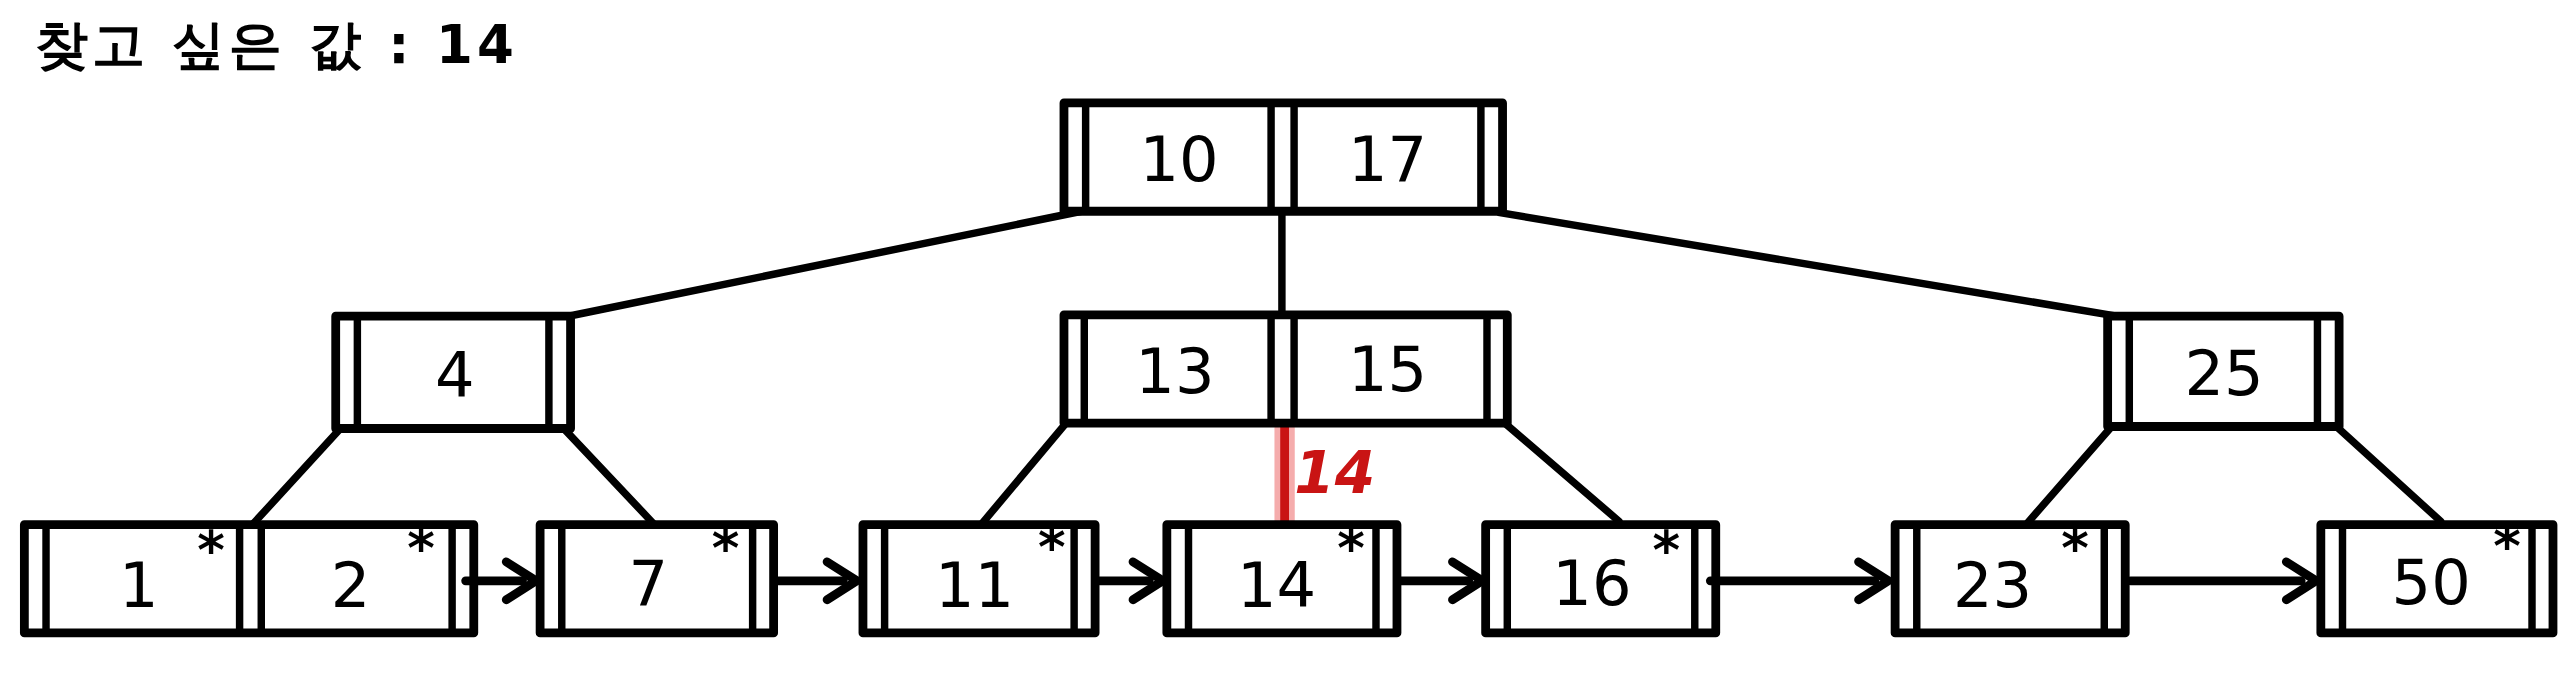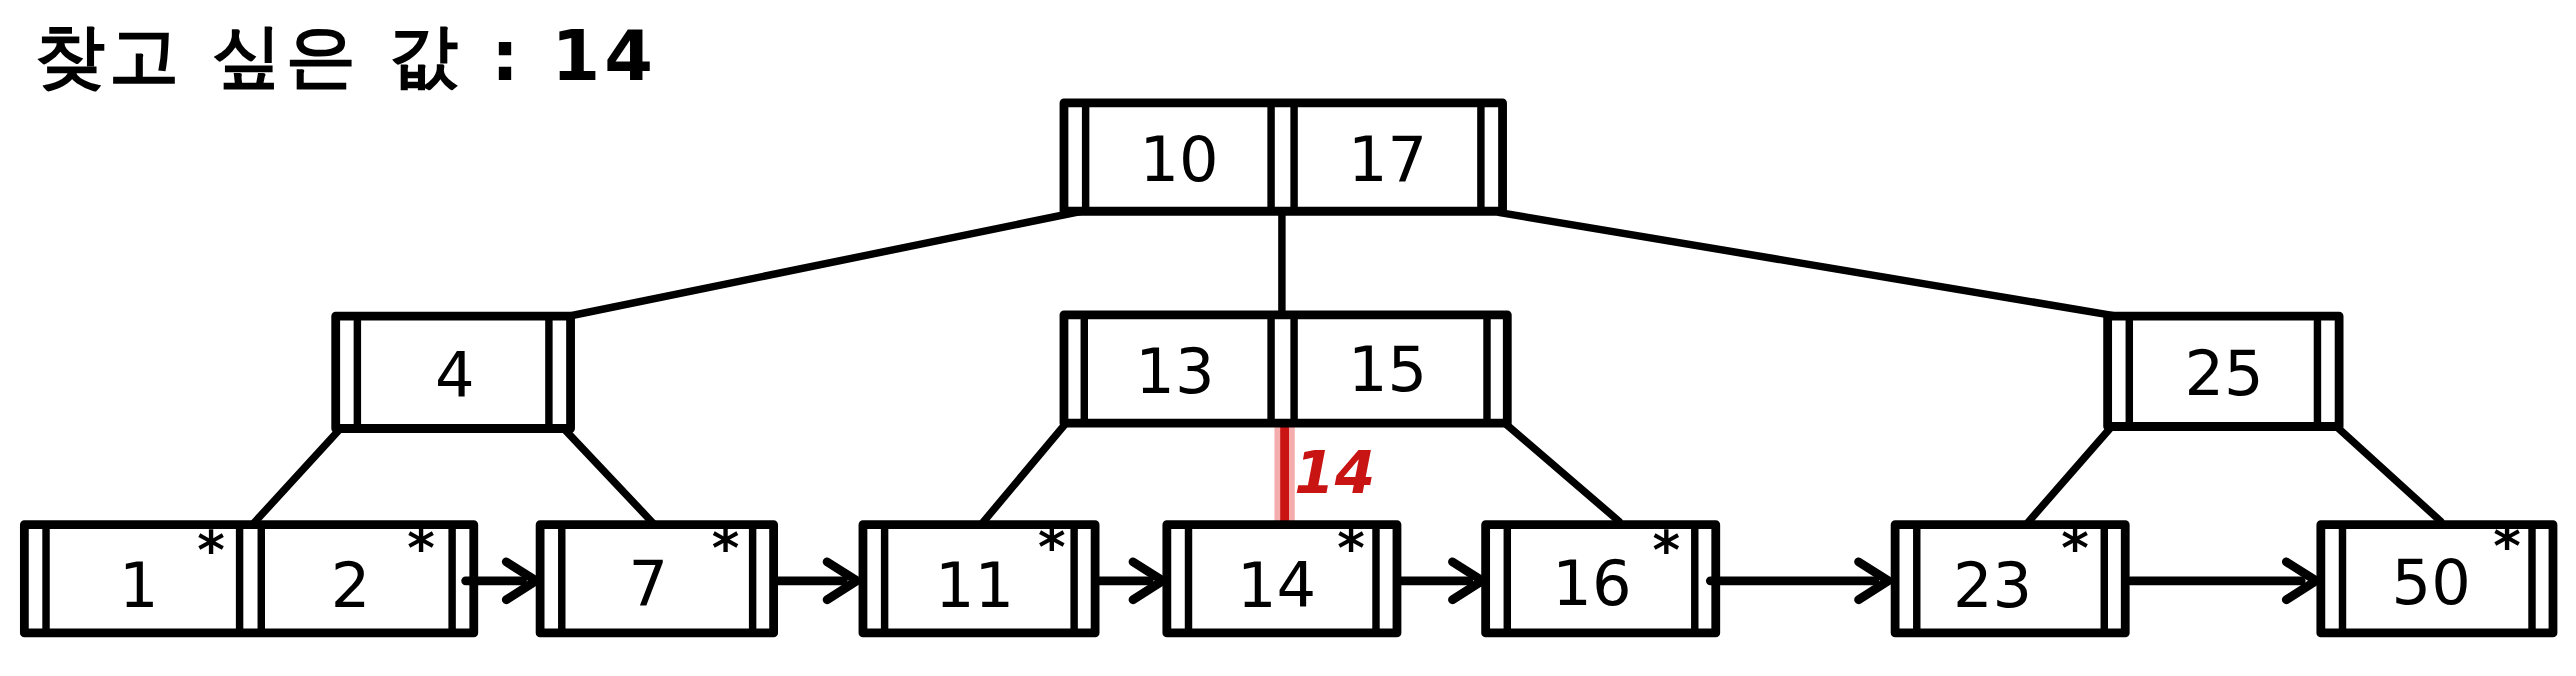--- a/index.html
+++ b/index.html
@@ -12,21 +12,21 @@
     height: 677px;
     overflow: hidden;
     position: relative;
     font-family: "DejaVu Sans", "Liberation Sans", sans-serif;
   }
   .canvas-wrap { position: absolute; inset: 0; }
   .page-title {
     position: absolute;
     left: 35px;
     top: 9.5px;
-    font-size: 70px;
+    font-size: 53px;
     font-weight: bold;
     letter-spacing: 4.1px;
     color: #000;
     white-space: nowrap;
   }
   svg { display: block; }
   .nbox {
     fill: #ffffff;
     stroke: #000000;
     stroke-width: 13;

